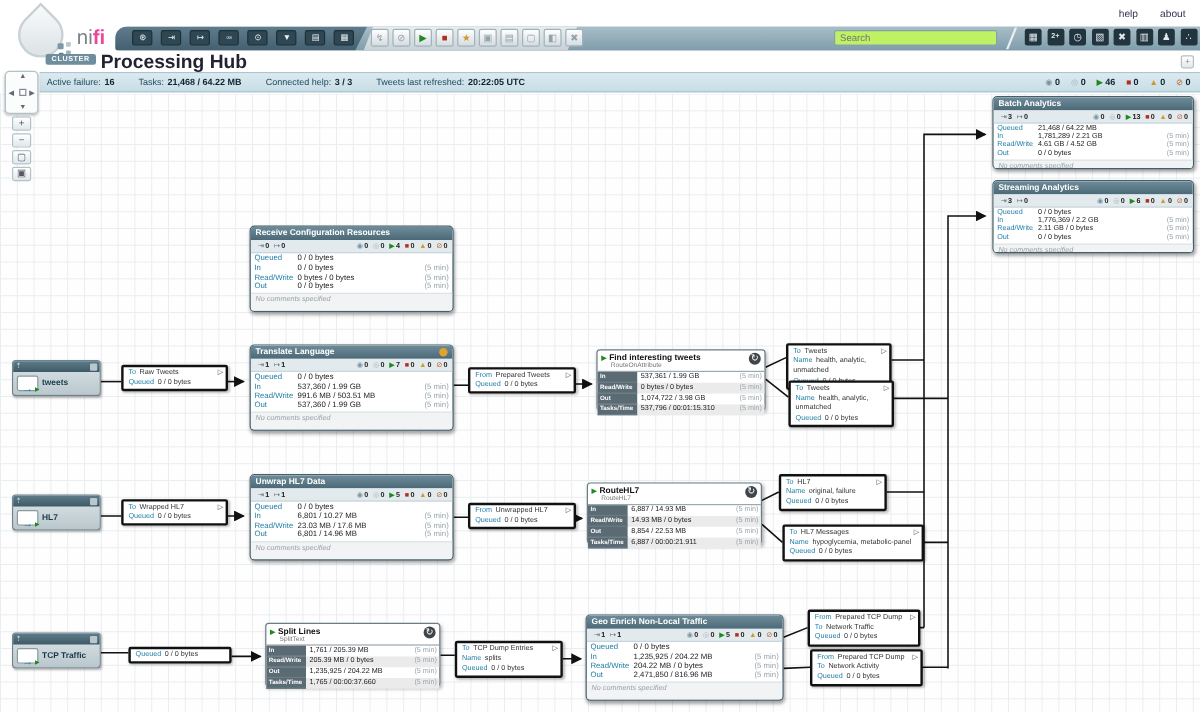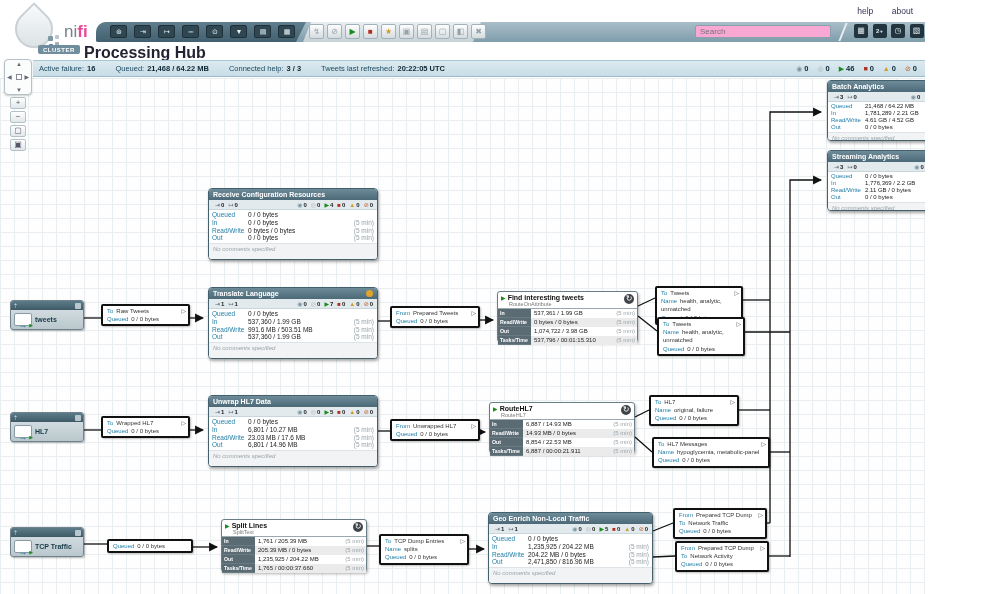--- a/index.html
+++ b/index.html
@@ -1,38 +1,38 @@
 <!DOCTYPE html>
 <html><head>
 <meta charset="utf-8">
 <style>
   *{box-sizing:border-box;margin:0;padding:0}
   body{font-family:"Liberation Sans",sans-serif;background:#fff}
-  #app{position:relative;width:925px;height:594px;background:#fff;overflow:hidden}
+  #app{position:relative;width:1000px;height:594px;background:#fff;overflow:hidden}
 
   
   .links{position:absolute;top:6px;right:12px;font-size:8.5px;color:#335}
   .links span{margin-left:16px;cursor:pointer}
   .bar{position:absolute;left:96px;top:22px;right:0;height:20px;
        background:linear-gradient(#a9bec8,#7f9dab);border-radius:10px 0 0 2px}
   .seg-dark{position:absolute;left:96px;top:22px;width:210px;height:20px;
        background:linear-gradient(#5f7d8c,#42606f);border-radius:10px 0 0 2px;
        clip-path:polygon(0 0,100% 0,calc(100% - 10px) 100%,0 100%)}
   .seg-light{position:absolute;left:303px;top:22px;width:178px;height:20px;
        background:linear-gradient(#e9eef0,#c7d2d7);
        clip-path:polygon(8px 0,100% 0,calc(100% - 8px) 100%,0 100%)}
   .cics{position:absolute;left:110px;top:25px;display:flex;gap:7px}
   .cico{width:17px;height:13px;background:#2e4753;border:1px solid #203039;border-radius:2px;
         color:#e8f1f4;font-size:7px;line-height:11px;text-align:center;font-style:normal;letter-spacing:-1px}
   .abtns{position:absolute;left:309px;top:24px;display:flex;gap:3px}
   .abtn{width:15px;height:15px;background:linear-gradient(#fefefe,#d5dce0);border:1px solid #a3b2ba;
         border-radius:2px;font-size:8px;line-height:13px;text-align:center;color:#93a3ab;font-style:normal}
   .abtn.g{color:#1d8a1d}.abtn.r{color:#b03020}.abtn.y{color:#cf9a2b}
   .search{position:absolute;left:695px;top:25px;width:136px;height:13px;font-size:8px;
-        border:1px solid #8aa0ab;border-radius:2px;padding:0 4px;color:#444;background:#f9a8d4}
+        border:1px solid #8aa0ab;border-radius:2px;padding:0 4px;color:#444;background:#bef264}
   .slash{position:absolute;left:842px;top:23px;width:2px;height:18px;background:#e8eef1;transform:skewX(-22deg)}
   .mics{position:absolute;left:854px;top:24px;display:flex;gap:4.5px}
   .mico{width:14px;height:14px;background:#22343e;border-radius:2px;color:#dfe9ee;
         font-size:8px;line-height:13px;text-align:center;font-style:normal}
   .mico.cnt{font-size:6px;font-weight:bold;line-height:14px}
   .mini-toggle{position:absolute;left:984px;top:46px;width:11px;height:11px;border:1px solid #b5bec2;
         background:linear-gradient(#fff,#e3e8ea);border-radius:2px;font-size:7px;line-height:9px;text-align:center;color:#889}
   
   .logo{position:absolute;left:8px;top:2px;width:58px;height:56px}
   .drop{position:absolute;left:7px;top:8px;width:38px;height:38px;border-radius:0 50% 50% 50%;
@@ -187,21 +187,21 @@
       <div class="px2"></div>
       <div class="px3"></div>
       <div class="px4"></div>
   </div>
   <div class="word"><span>ni</span><b>fi</b></div>
   <span class="cluster-badge">CLUSTER</span>
   <span class="bcrumb">Processing Hub</span>
 
   <div class="sbar">
     <span><span>Active failure:</span><b>16</b></span>
-    <span><span>Queued:</span><b>21,468 / 64.22 MB</b></span>
+    <span><span>Tasks:</span><b>21,468 / 64.22 MB</b></span>
     <span><span>Connected help:</span><b>3 / 3</b></span>
     <span><span>Tweets last refreshed:</span><b>20:22:05 UTC</b></span>
     <span class="scounts">
       <span><i class="i-tx">◉</i><b>0</b></span>
       <span><i class="i-ntx">◎</i><b>0</b></span>
       <span><i class="i-run">▶</i><b>46</b></span>
       <span><i class="i-stop">■</i><b>0</b></span>
       <span><i class="i-warn">▲</i><b>0</b></span>
       <span><i class="i-dis">⊘</i><b>0</b></span>
     </span>

